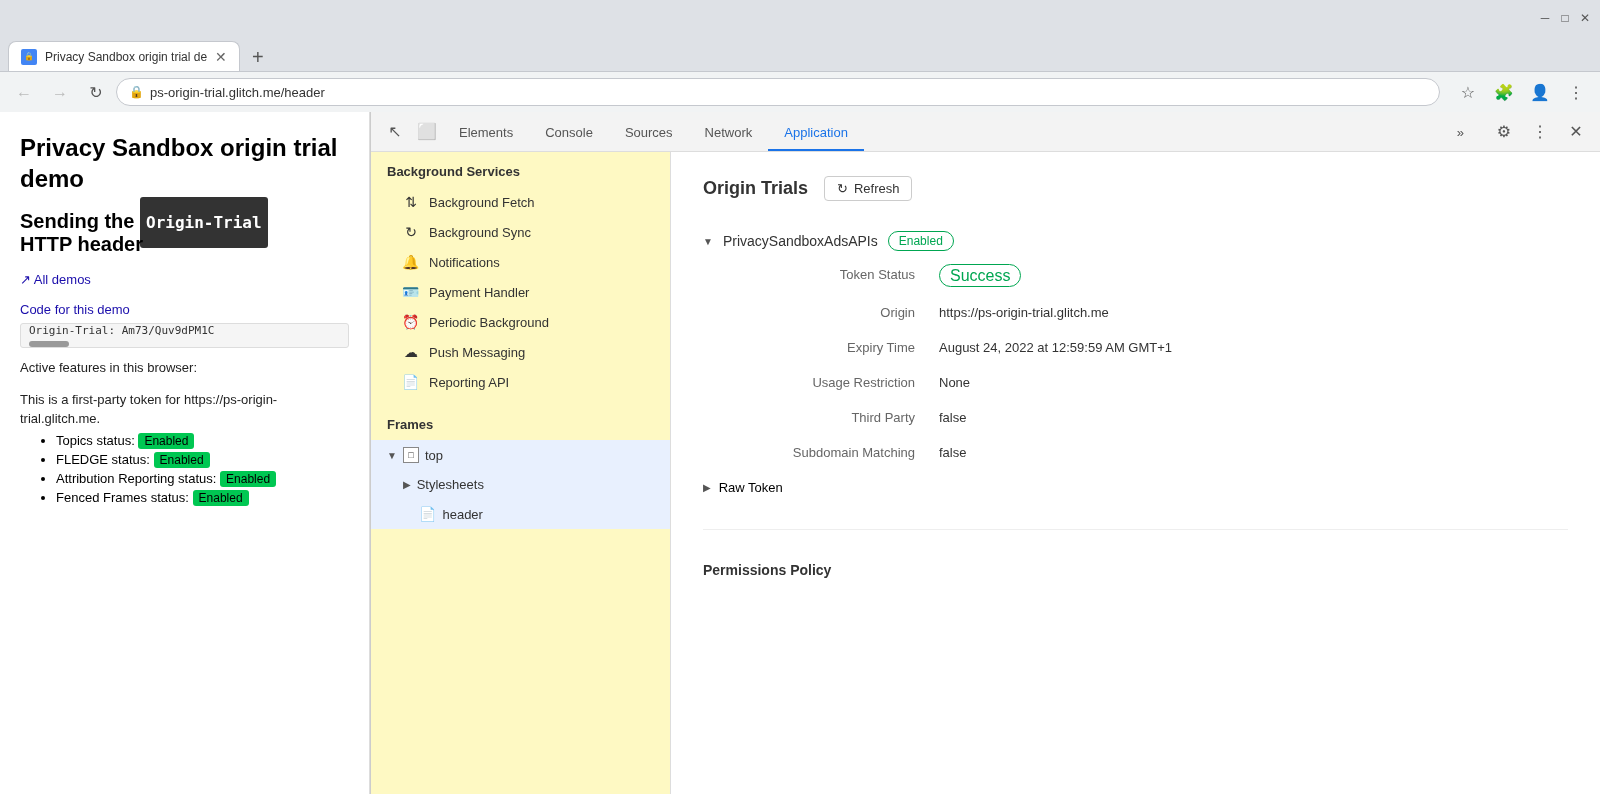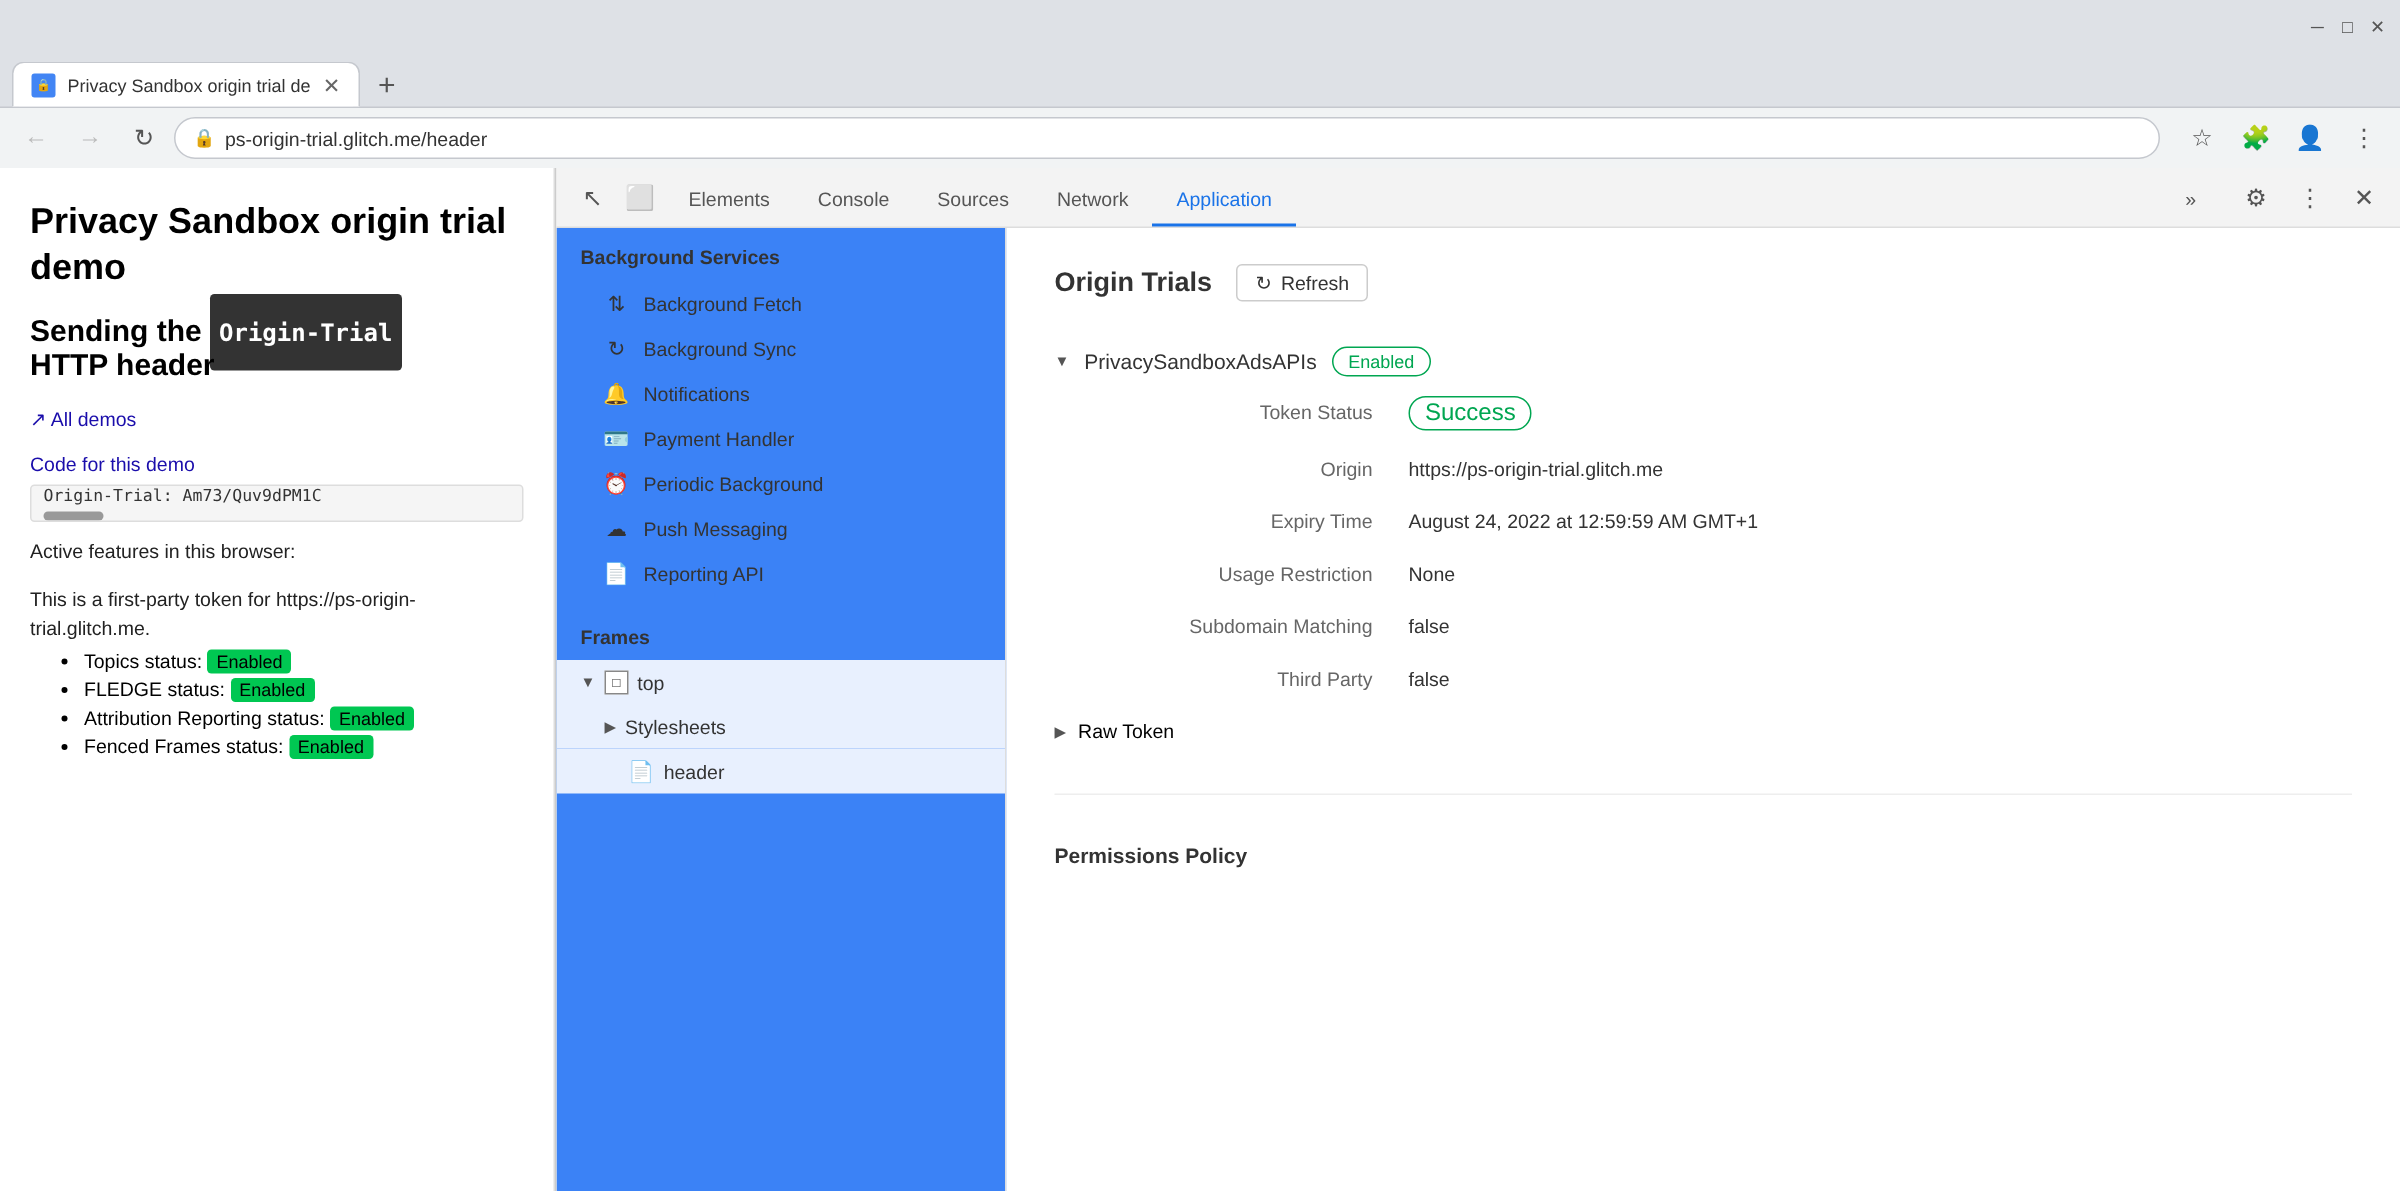--- a/index.html
+++ b/index.html
@@ -51,21 +51,21 @@
     .dt-tabs { display: flex; flex: 1; height: 100%; align-items: flex-end; }
     .dt-tab { padding: 0 16px; height: 36px; display: flex; align-items: center; font-size: 13px; color: #555; cursor: pointer; border-bottom: 2px solid transparent; white-space: nowrap; }
     .dt-tab.active { color: #1a73e8; border-bottom: 2px solid #1a73e8; font-weight: 500; }
     .dt-more { margin-left: auto; }
     .dt-right-icons { display: flex; align-items: center; gap: 4px; margin-left: 8px; }
 
     
     .devtools-main { display: flex; flex: 1; overflow: hidden; }
 
     
-    .dt-sidebar { width: 300px; min-width: 280px; border-right: 1px solid #ddd; overflow-y: auto; background: #3b82f6; }
+    .dt-sidebar { width: 300px; min-width: 280px; border-right: 1px solid #ddd; overflow-y: auto; background: #fef9c3; }
     .dt-sidebar-section-title { font-size: 13px; font-weight: bold; color: #333; padding: 12px 16px 8px; }
     .dt-sidebar-item { display: flex; align-items: center; padding: 7px 16px 7px 32px; cursor: pointer; font-size: 13px; color: #333; gap: 10px; }
     .dt-sidebar-icon { width: 16px; height: 16px; display: flex; align-items: center; justify-content: center; font-size: 14px; flex-shrink: 0; }
 
     .dt-frames-section { margin-top: 8px; }
     .dt-frame-item { display: flex; align-items: center; padding: 7px 16px; cursor: pointer; font-size: 13px; color: #333; gap: 6px; background: #e8f0fe; }
     .dt-frame-sub { padding-left: 32px; }
     .dt-frame-sub2 { padding-left: 48px; }
     .triangle { font-size: 10px; color: #555; cursor: pointer; }
     .frame-icon { width: 16px; height: 16px; border: 1px solid #888; background: #fff; display: flex; align-items: center; justify-content: center; font-size: 9px; }
@@ -283,25 +283,25 @@
               </tr>
               <tr>
                 <td>Expiry Time</td>
                 <td>August 24, 2022 at 12:59:59 AM GMT+1</td>
               </tr>
               <tr>
                 <td>Usage Restriction</td>
                 <td>None</td>
               </tr>
               <tr>
+                <td>Third Party</td>
+                <td>false</td>
+              </tr>
+              <tr>
                 <td>Subdomain Matching</td>
-                <td>false</td>
-              </tr>
-              <tr>
-                <td>Third Party</td>
                 <td>false</td>
               </tr>
             </tbody>
               </table>
 
             <div class="raw-token-row">
               <span class="triangle">▶</span>
               <span>Raw Token</span>
             </div>
           </div>

